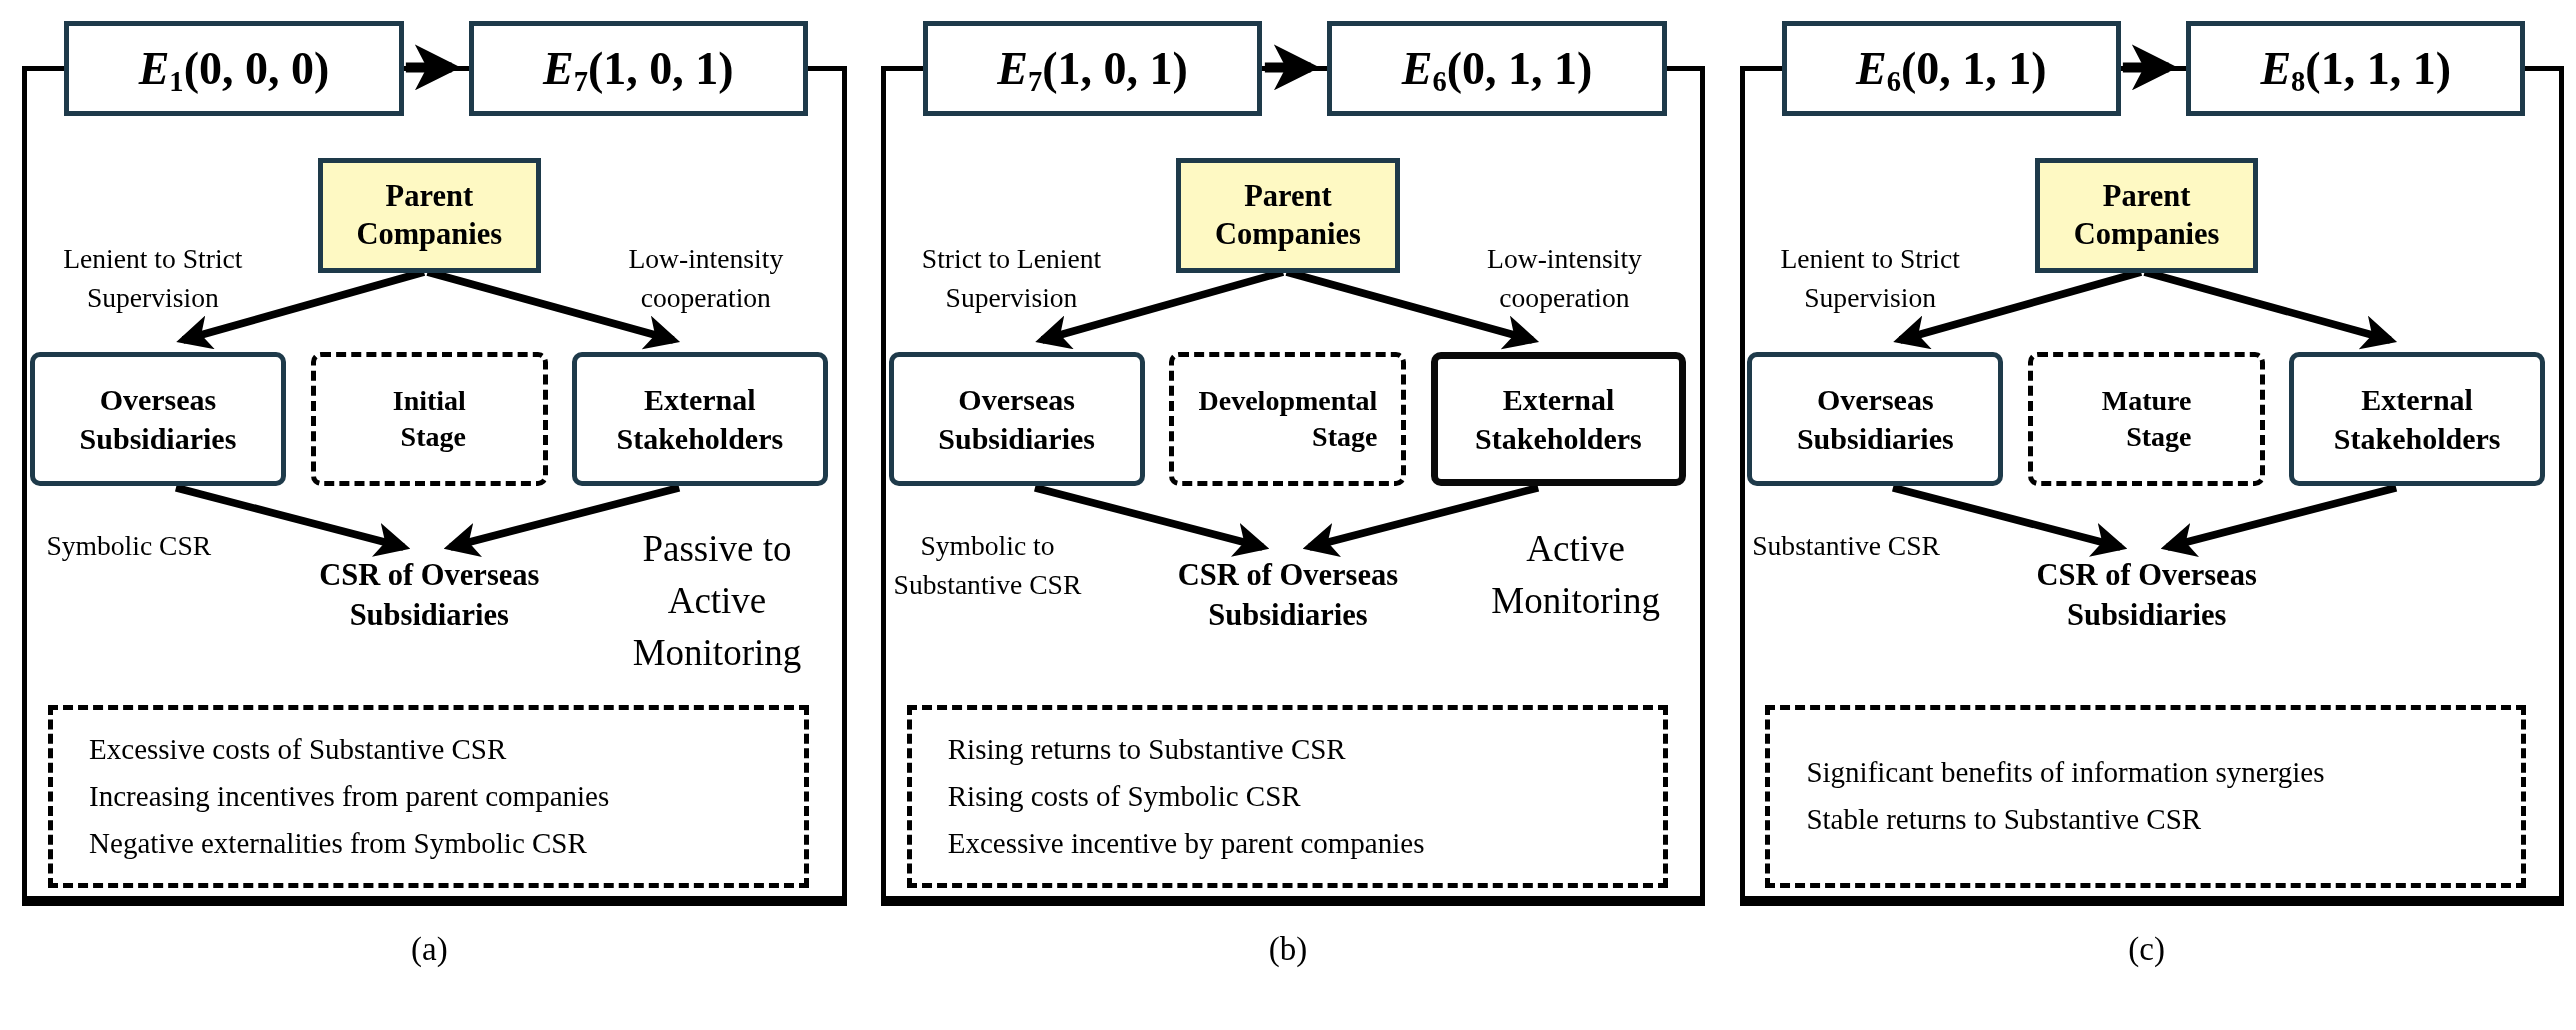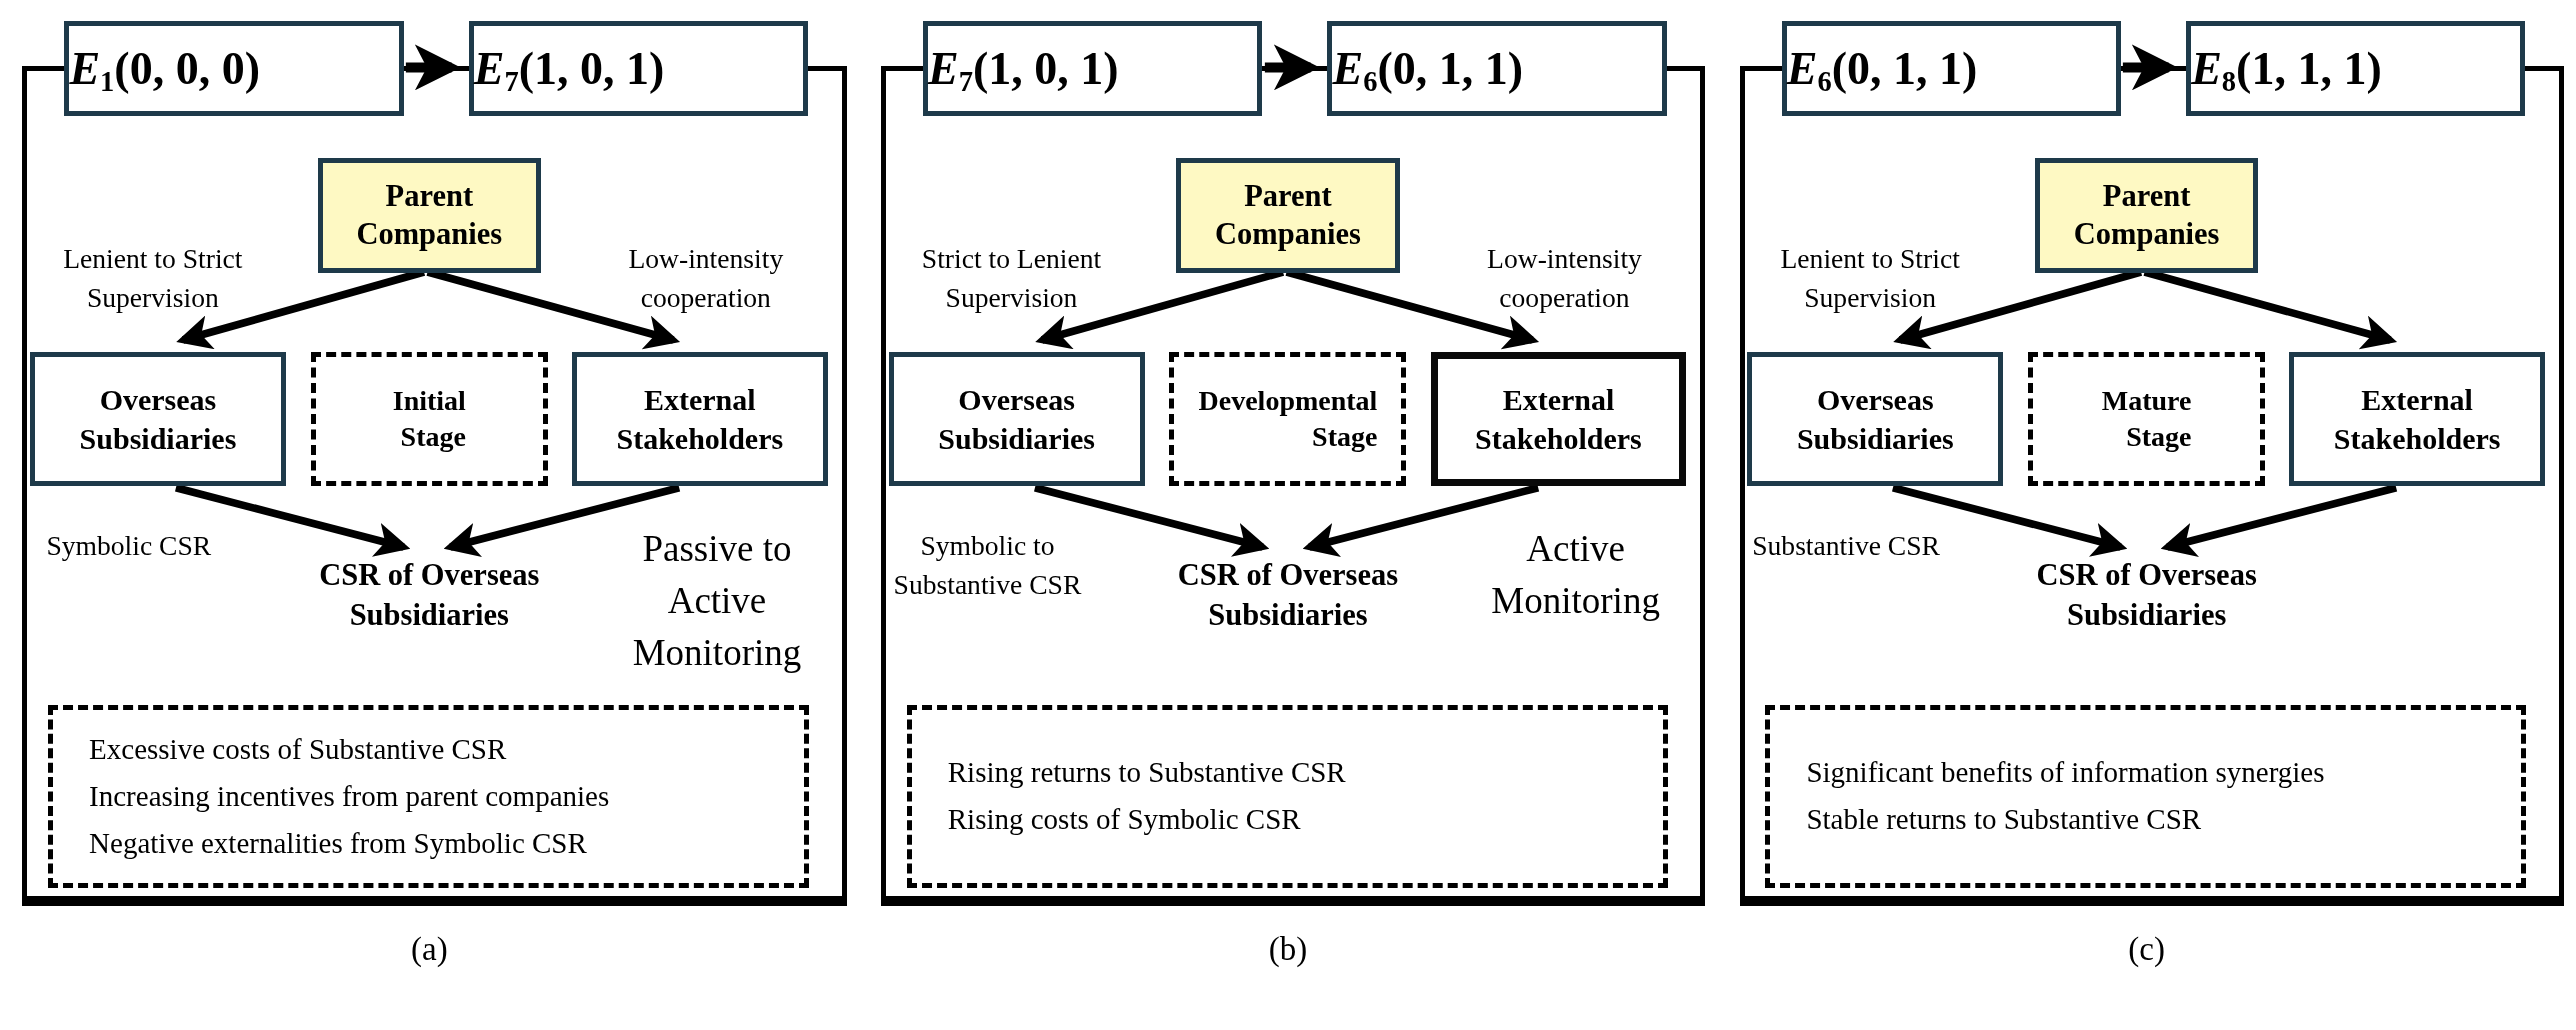--- a/index.html
+++ b/index.html
@@ -19,21 +19,21 @@
   }
 
   .arrows { position:absolute; inset:0; width:100%; height:100%; }
   .arrows line { stroke:var(--ink); }
   .harrow { stroke-width:17; }
   .diag   { stroke-width:13; }
 
   .ebox {
     position:absolute; top:2.0%; height:9.3%; width:39.5%;
     background:#fff; border:5.9px solid var(--navy);
-    display:flex; align-items:center; justify-content:flex-start;
+    display:flex; align-items:center; justify-content:center;
     font-weight:bold; font-size:46px; white-space:nowrap;
   }
   .ebox.from { left:7.5%; }
   .ebox.to   { left:54.6%; }
   .math i { font-style:italic; }
   .math sub { font-size:0.62em; font-weight:bold; vertical-align:-0.25em; line-height:0; }
 
   .pbox {
     position:absolute; left:37.0%; top:15.3%; width:26.0%; height:11.2%;
     background:#fef9c3; border:5.3px solid var(--navy);
@@ -44,21 +44,21 @@
   .edge-label {
     position:absolute; top:23.3%; width:32%;
     font-size:27.6px; text-align:center; line-height:1.4;
   }
   .edge-label.left  { left:1.8%; }
   .edge-label.right { left:66.2%; }
 
   .rowbox {
     position:absolute; top:34.2%; height:13.0%;
     background:#fff; display:flex; align-items:center; justify-content:center;
-    text-align:center; font-weight:bold; font-size:30px; line-height:1.3; padding:16px 7px;
+    text-align:center; font-weight:bold; font-size:30px; line-height:1.3; padding:16px 7px;border-radius:10px;
   }
   .rowbox.solid  { border:5.9px solid var(--navy); }
   .rowbox.strong { border-color:#0a0a0a; border-width:7px; }
   .rowbox.dashedbox { border:5.3px dashed var(--ink); font-size:28px; }
   .rowbox.leftbox  { left:3.5%;  width:29.8%; }
   .rowbox.stagebox { left:36.2%; width:27.6%; }
   .rowbox.rightbox { left:66.6%; width:29.8%; }
   .stack span { display:block;text-align:right; }
 
   .bl-label {
@@ -161,20 +161,21 @@
           <span>Stage</span>
         </span>
     </div>
     <div class="rowbox solid strong rightbox">External Stakeholders</div>
     <div class="bl-label">Symbolic to Substantive CSR</div>
     <div class="br-label">Active Monitoring</div>
     <div class="csr-label">CSR of Overseas Subsidiaries</div>
     <div class="notes">
       <div>Rising returns to Substantive CSR</div>
       <div>Rising costs of Symbolic CSR</div>
+      <div>Excessive incentive by parent companies</div>
     </div>
     <div class="caption">(b)</div>
   </div>
 
   <div class="panel">
     <div class="outer"></div>
     <svg class="arrows" viewBox="0 0 1464 1757" preserveAspectRatio="none">
       <line class="harrow" x1="692" y1="115" x2="770" y2="115" marker-end="url(#ah)"></line>
       <line class="diag" x1="723" y1="464" x2="312" y2="580" marker-end="url(#ah)"></line>
       <line class="diag" x1="729" y1="464" x2="1148" y2="580" marker-end="url(#ah)"></line>

